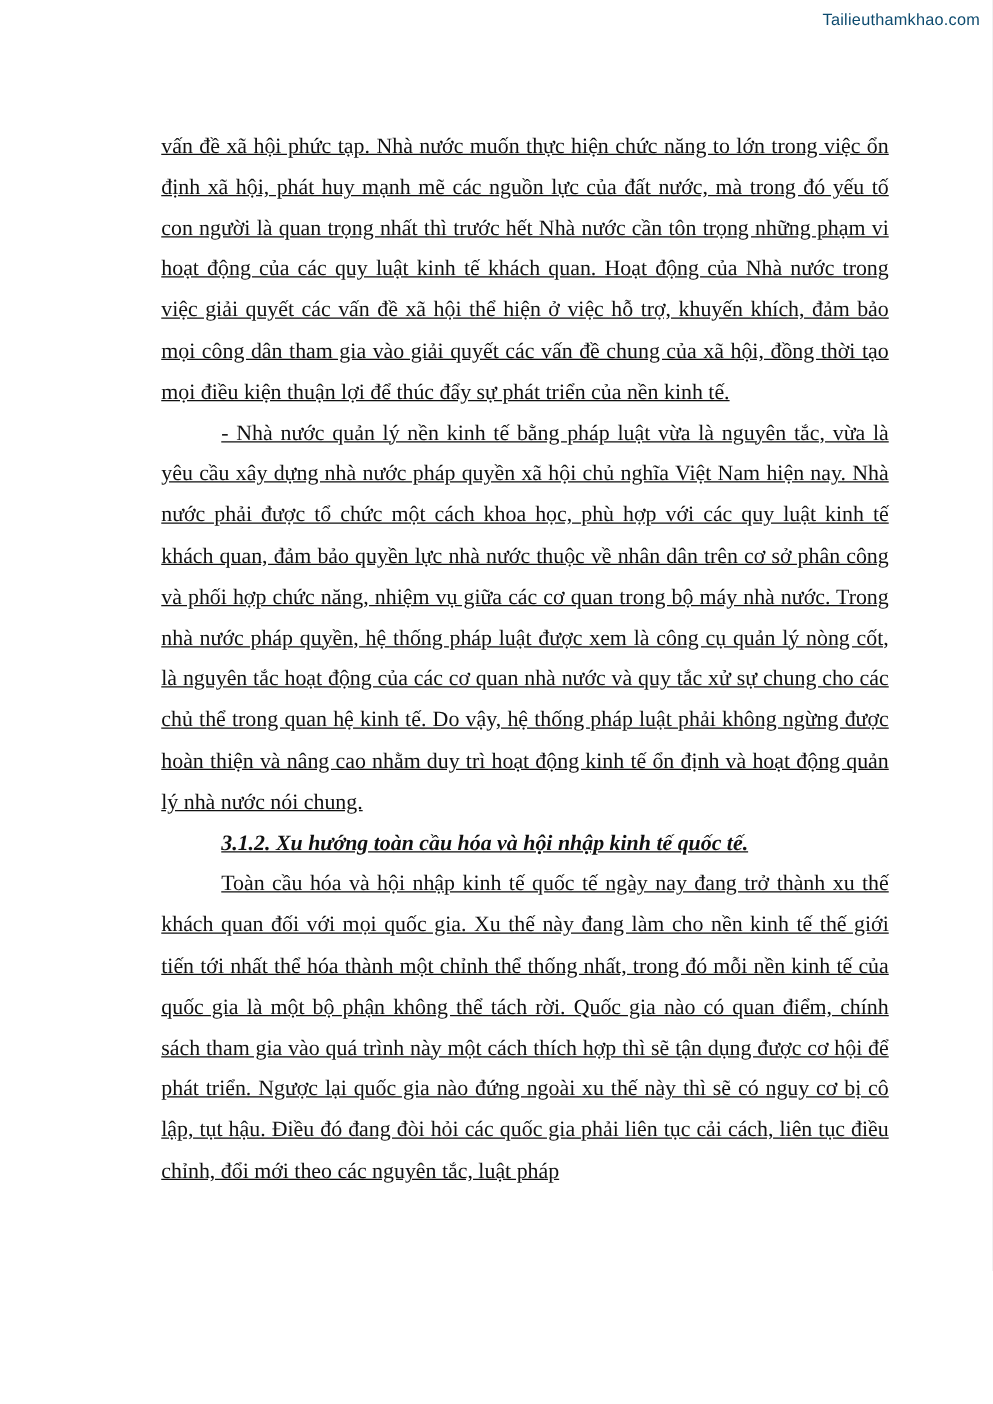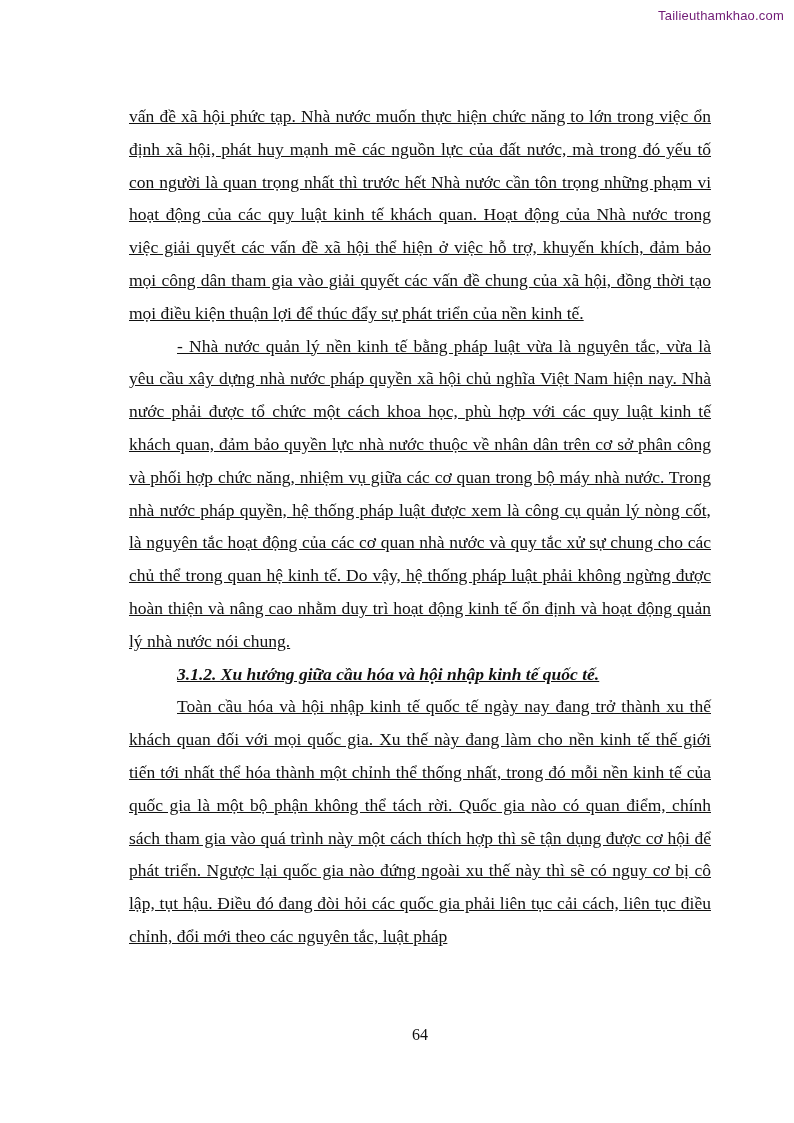--- a/index.html
+++ b/index.html
@@ -13,21 +13,21 @@
     font-family: "Liberation Serif", serif;
     color: #111111;
     overflow: hidden;
   }
   .watermark {
     position: absolute;
     top: 8px;
     right: 10px;
     font-family: "Liberation Sans", sans-serif;
     font-size: 13px;
-    color: #701a75;
+    color: #0c4a6e;
     letter-spacing: 0.2px;
   }
   .content {
     position: absolute;
     top: 100px;
     left: 129px;
     width: 582px;
     font-size: 17.5px;
     line-height: 32.8px;
     text-align: justify;
@@ -55,19 +55,18 @@
 </head>
 <body>
 
 <div class="page">
 
   <div class="watermark">Tailieuthamkhao.com</div>
 
   <div class="content">
     <p class="para">vấn đề xã hội phức tạp. Nhà nước muốn thực hiện chức năng to lớn trong việc ổn định xã hội, phát huy mạnh mẽ các nguồn lực của đất nước, mà trong đó yếu tố con người là quan trọng nhất thì trước hết Nhà nước cần tôn trọng những phạm vi hoạt động của các quy luật kinh tế khách quan. Hoạt động của Nhà nước trong việc giải quyết các vấn đề xã hội thể hiện ở việc hỗ trợ, khuyến khích, đảm bảo mọi công dân tham gia vào giải quyết các vấn đề chung của xã hội, đồng thời tạo mọi điều kiện thuận lợi để thúc đẩy sự phát triển của nền kinh tế.</p>
     <p class="para indented">- Nhà nước quản lý nền kinh tế bằng pháp luật vừa là nguyên tắc, vừa là yêu cầu xây dựng nhà nước pháp quyền xã hội chủ nghĩa Việt Nam hiện nay. Nhà nước phải được tổ chức một cách khoa học, phù hợp với các quy luật kinh tế khách quan, đảm bảo quyền lực nhà nước thuộc về nhân dân trên cơ sở phân công và phối hợp chức năng, nhiệm vụ giữa các cơ quan trong bộ máy nhà nước. Trong nhà nước pháp quyền, hệ thống pháp luật được xem là công cụ quản lý nòng cốt, là nguyên tắc hoạt động của các cơ quan nhà nước và quy tắc xử sự chung cho các chủ thể trong quan hệ kinh tế. Do vậy, hệ thống pháp luật phải không ngừng được hoàn thiện và nâng cao nhằm duy trì hoạt động kinh tế ổn định và hoạt động quản lý nhà nước nói chung.</p>
-    <p class="heading">3.1.2. Xu hướng giữa cầu hóa và hội nhập kinh tế quốc tế.</p>
+    <p class="heading">3.1.2. Xu hướng toàn cầu hóa và hội nhập kinh tế quốc tế.</p>
     <p class="para indented">Toàn cầu hóa và hội nhập kinh tế quốc tế ngày nay đang trở thành xu thế khách quan đối với mọi quốc gia. Xu thế này đang làm cho nền kinh tế thế giới tiến tới nhất thể hóa thành một chỉnh thể thống nhất, trong đó mỗi nền kinh tế của quốc gia là một bộ phận không thể tách rời. Quốc gia nào có quan điểm, chính sách tham gia vào quá trình này một cách thích hợp thì sẽ tận dụng được cơ hội để phát triển. Ngược lại quốc gia nào đứng ngoài xu thế này thì sẽ có nguy cơ bị cô lập, tụt hậu. Điều đó đang đòi hỏi các quốc gia phải liên tục cải cách, liên tục điều chỉnh, đổi mới theo các nguyên tắc, luật pháp</p>
   </div>
 
-  <div class="page-number">64</div>
 
 </div>
 
 </body></html>

